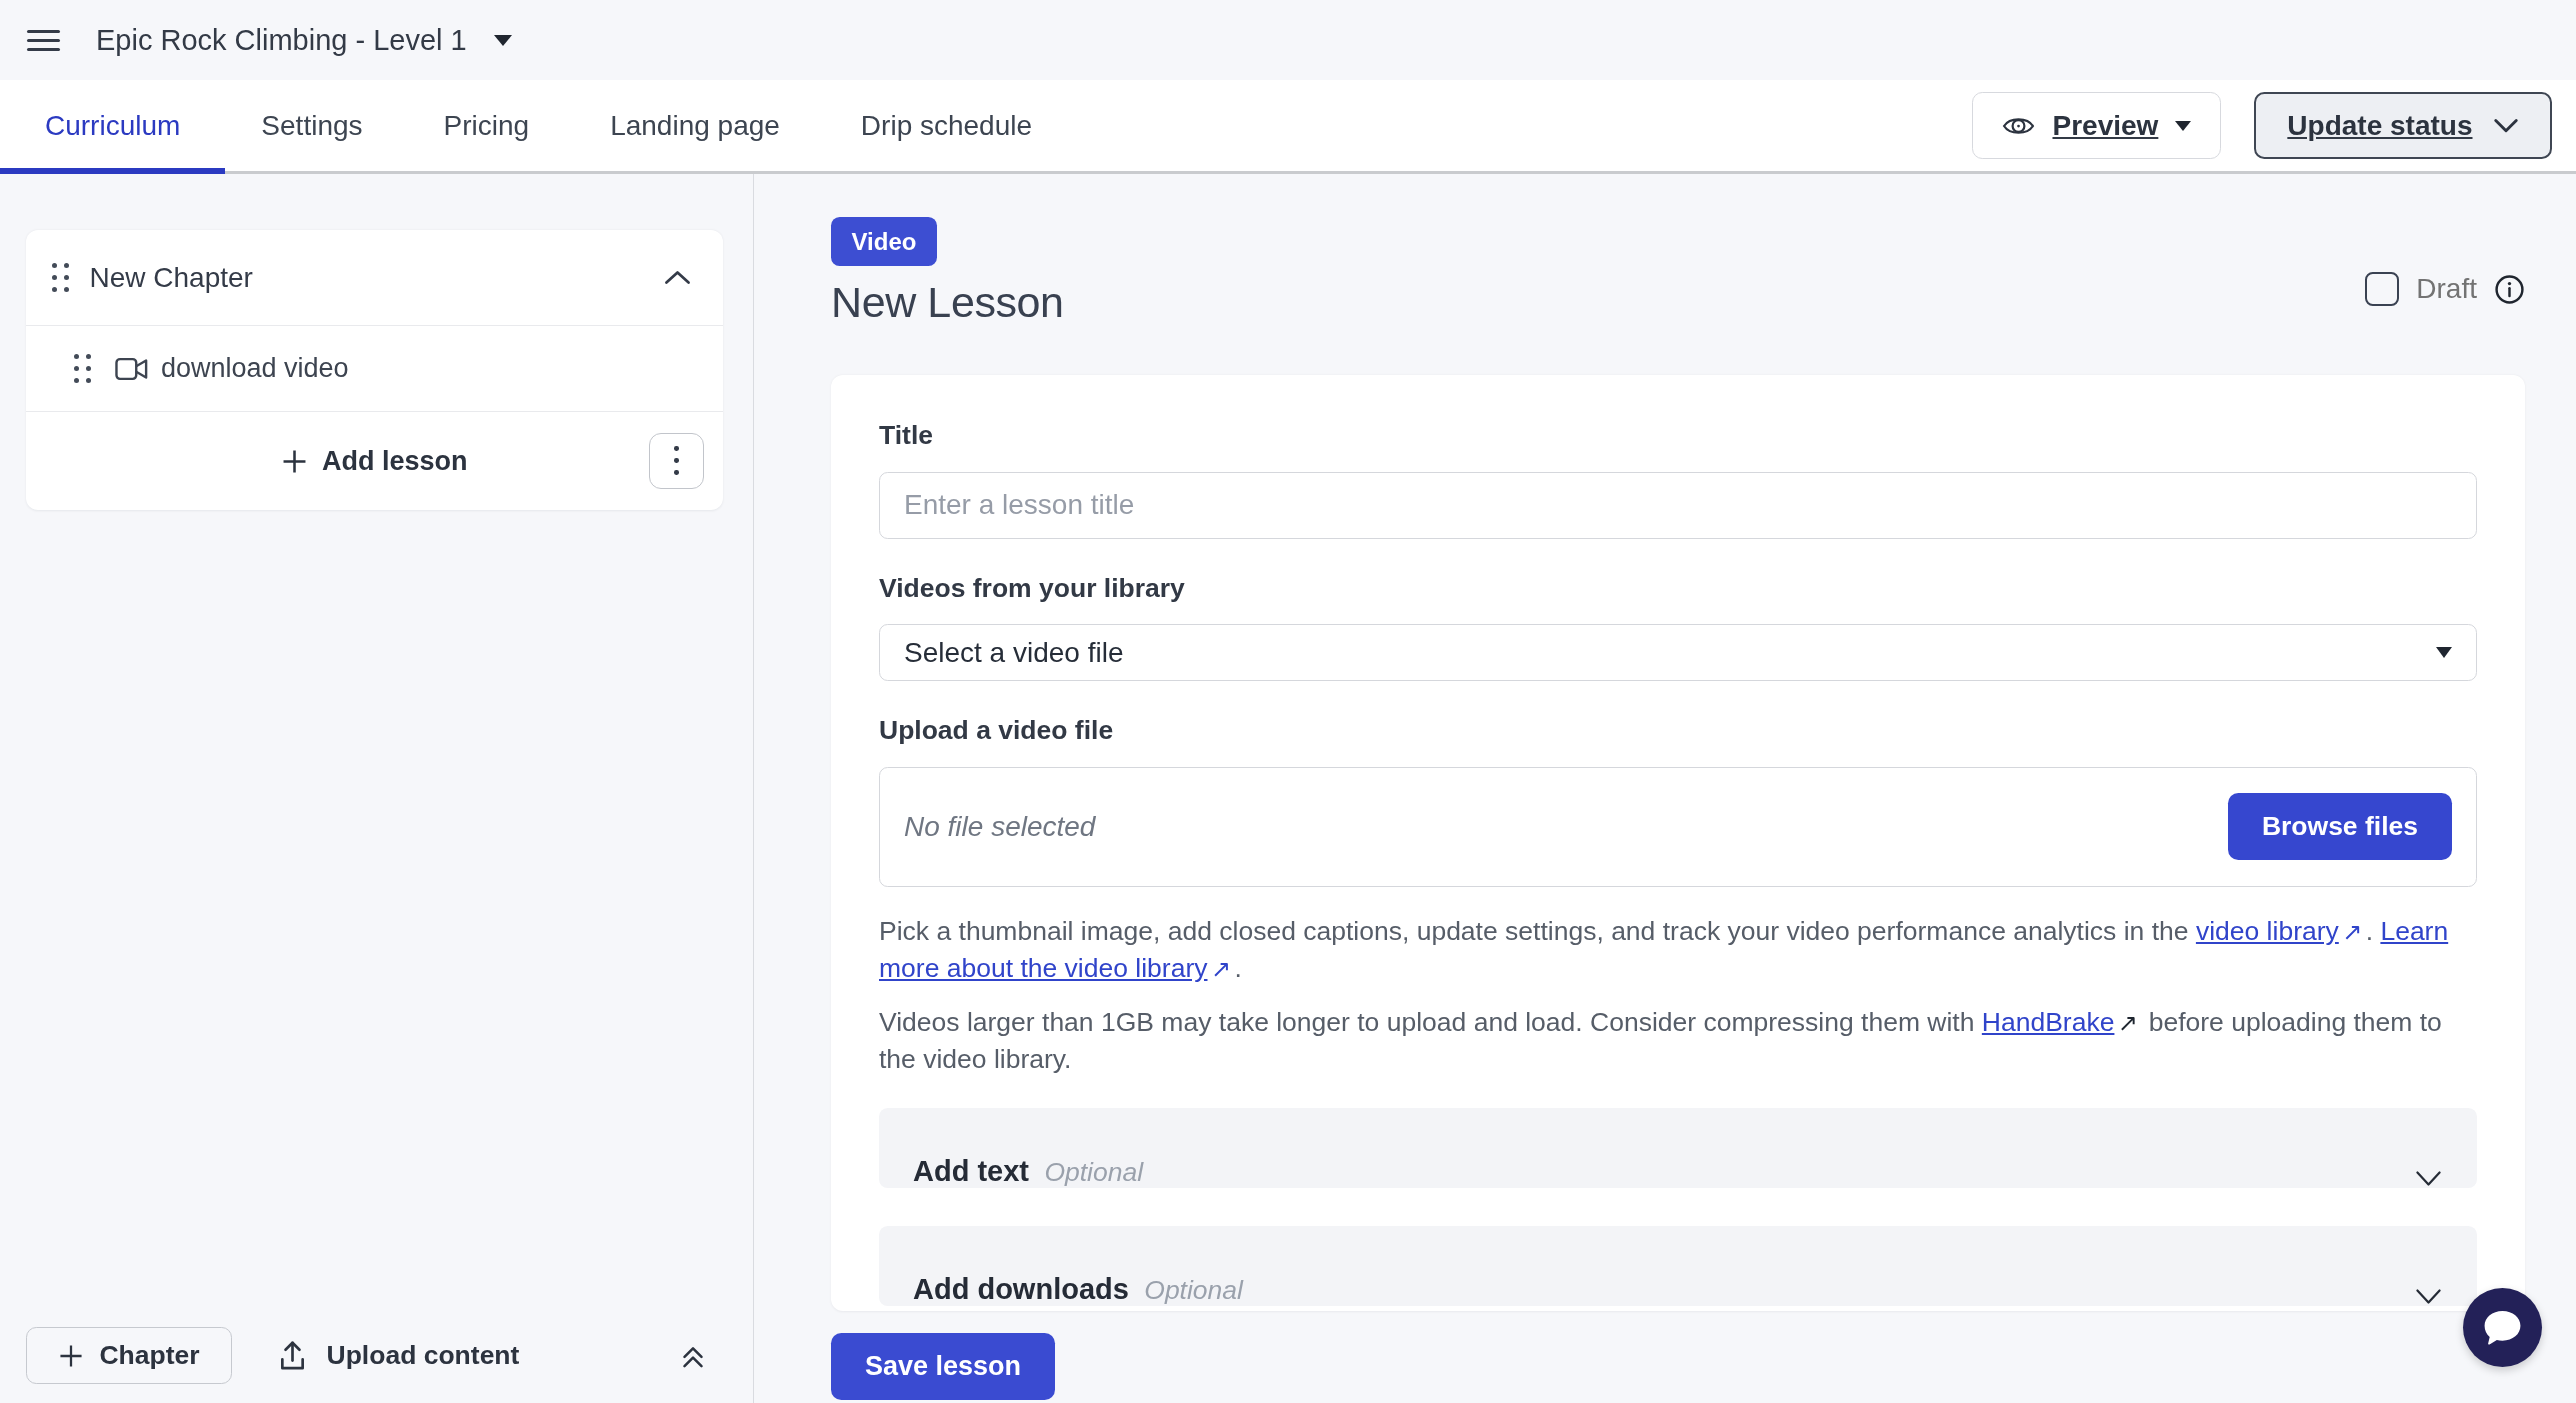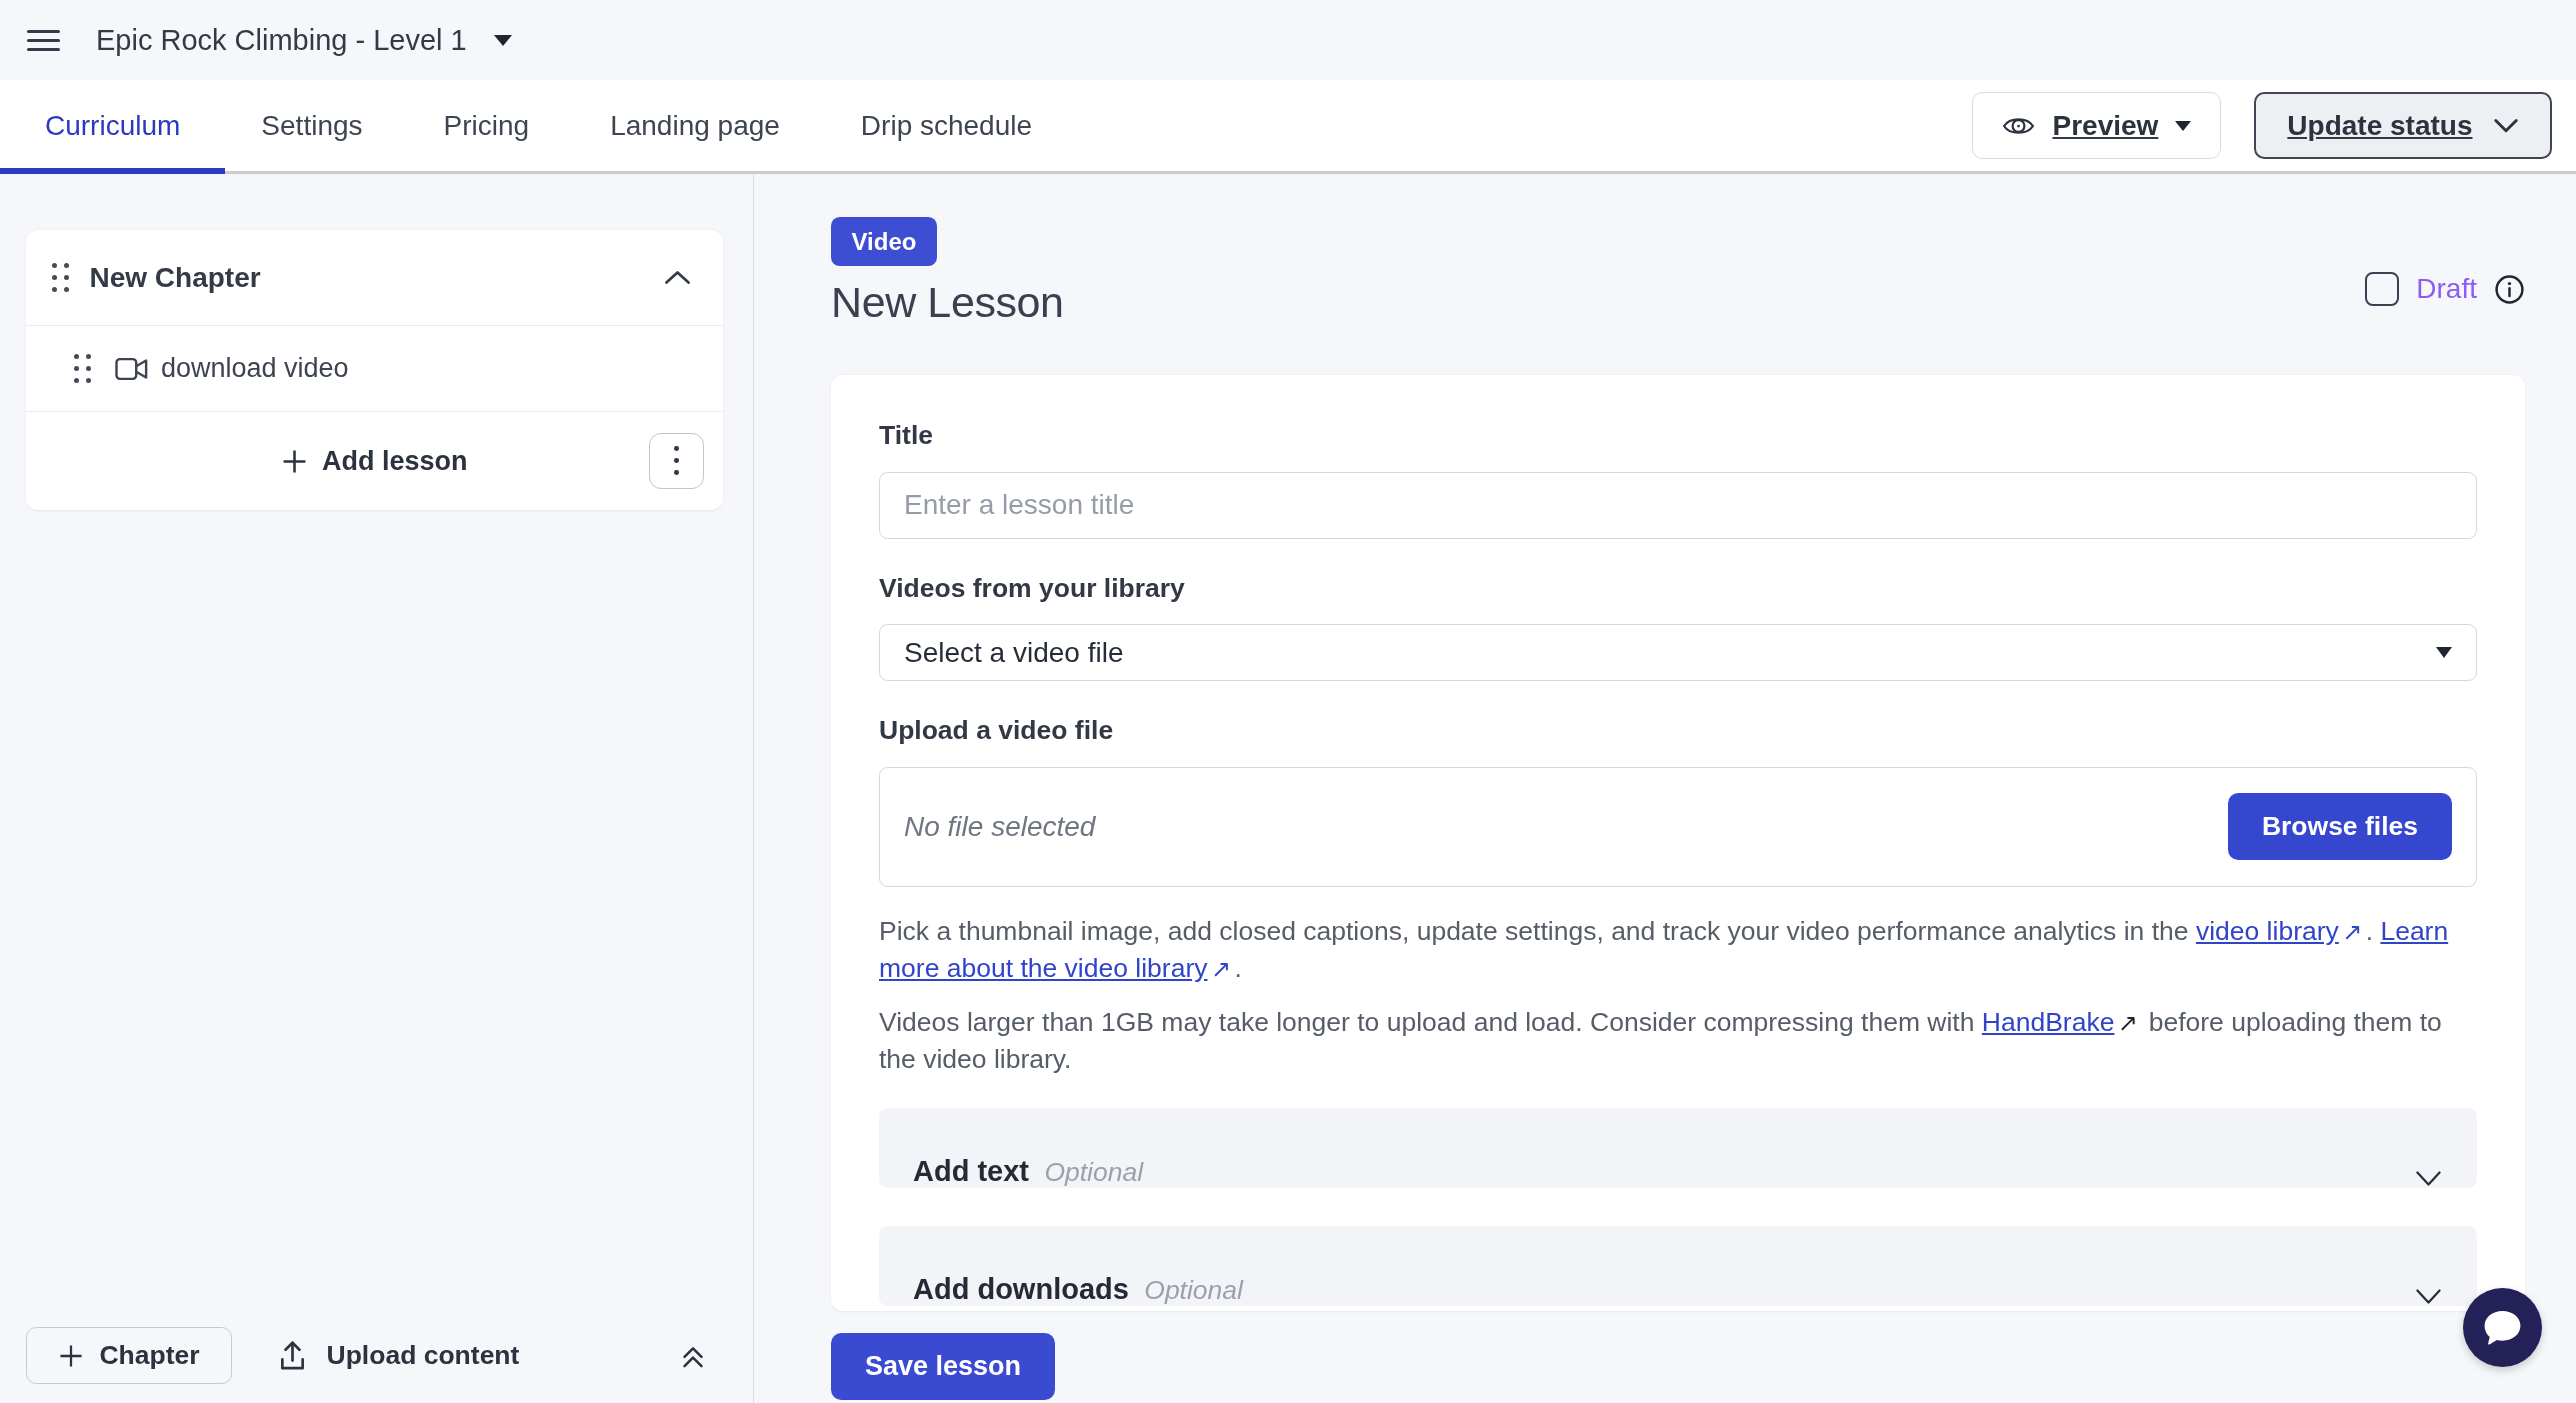--- a/index.html
+++ b/index.html
@@ -24,21 +24,21 @@
   .btn-preview .lbl, .btn-update .lbl { font-size:28px; font-weight:700; color:#2c333f; white-space:nowrap; }
   .tri-down { width:0; height:0; border-left:8.6px solid transparent; border-right:8.6px solid transparent; border-top:10.3px solid #20262f; }
   .btn-update { height:67px; padding:0 31px; background:#edeff3; border:2.1px solid #3f4653; border-radius:10.3px; display:flex; align-items:center; gap:20.5px; cursor:pointer; }
 
   
   .contentrow { display:flex; height:1230px; }
   .sidebar { width:754px; border-right:1.7px solid #d9dbe0; position:relative; background:#f6f7fa; flex-shrink:0; }
 
   .chapter-card { position:absolute; left:26px; top:56px; width:697px; background:#fff; border-radius:12px; box-shadow:0 0.9px 2.6px rgba(16,24,40,.07); }
   .chap-header { height:95px; display:flex; align-items:center; padding:0 31px 0 26px; cursor:pointer; }
-  .chap-title { margin-left:20.5px; font-size:28px; font-weight:700; color:#343b48; }
+  .chap-title { margin-left:20.5px; font-size:28px; font-weight:400; color:#343b48; }
   .row-divider { border-top:1.7px solid #e9eaed; }
   .lesson-row { height:85px; display:flex; align-items:center; padding-left:48px; cursor:pointer; }
   .lesson-label { margin-left:12px; font-size:27px; color:#3d4450; }
   .chap-footer { height:98px; position:relative; display:flex; align-items:center; justify-content:center; }
   .add-lesson { display:flex; align-items:center; gap:13.7px; cursor:pointer; }
   .add-lesson .lbl { font-size:27px; font-weight:700; color:#2c333f; }
   .kebab-btn { position:absolute; right:19px; top:20.5px; width:55px; height:56px; border:1.7px solid #c2c5cb; border-radius:12px; background:#fff; display:flex; flex-direction:column; align-items:center; justify-content:center; gap:7.7px; cursor:pointer; }
   .kebab-btn i { width:4.3px; height:4.3px; border-radius:50%; background:#343b48; }
 
   .drag-dots { display:grid; grid-template-columns:repeat(2,5.1px); grid-template-rows:repeat(3,5.1px); gap:6.8px; flex-shrink:0; }
@@ -51,21 +51,21 @@
   .btn-upload .lbl { font-size:26.5px; font-weight:700; color:#2c333f; }
   .collapse-all { margin-left:auto; cursor:pointer; display:flex; }
 
   
   .main { flex:1; padding:43px 51px 0 77px; position:relative; }
   .page-head { display:flex; justify-content:space-between; }
   .type-badge { display:inline-flex; align-items:center; height:49px; padding:0 20.5px; border-radius:8.6px; background:#3d4ed2; color:#fff; font-size:24px; font-weight:700; }
   .page-title { font-size:43px; font-weight:500; color:#394150; margin-top:12px; letter-spacing:-0.4px; }
   .draft-group { display:flex; align-items:center; gap:17px; margin-top:53px; height:38px; }
   .checkbox { width:34px; height:34px; border:2.6px solid #3a4252; border-radius:7.7px; background:transparent; cursor:pointer; flex-shrink:0; }
-  .draft-label { font-size:28px; color:#8b5cf6; }
+  .draft-label { font-size:28px; color:#737373; }
 
   .form-card { margin-top:48px; width:1694px; background:#fff; border-radius:12px; box-shadow:0 0.9px 2.6px rgba(16,24,40,.06); padding:45px 48px 5.1px; }
   .field-label { font-size:26.5px; font-weight:700; color:#323945; }
   .gap1 { margin-top:34px; }
   .text-input { width:100%; height:67px; margin-top:20.5px; border:1.7px solid #d5d7dc; border-radius:8.6px; padding:0 24px; font-size:28px; color:#b91c1c; font-family:inherit; background:#fff; outline:none; }
   .text-input::placeholder { color:#969ca7; }
   .select-box { width:100%; height:57px; margin-top:20.5px; border:1.7px solid #d5d7dc; border-radius:8.6px; display:flex; align-items:center; justify-content:space-between; padding:0 24px; font-size:28px; color:#262d38; cursor:pointer; background:#fff; }
   .select-caret { width:0; height:0; border-left:8.6px solid transparent; border-right:8.6px solid transparent; border-top:11px solid #1f2630; }
   .upload-box { width:100%; height:120px; margin-top:20.5px; border:1.7px solid #d5d7dc; border-radius:8.6px; display:flex; align-items:center; padding:0 24px; background:#fff; }
   .no-file { font-style:italic; font-size:28px; color:#6f7682; }

